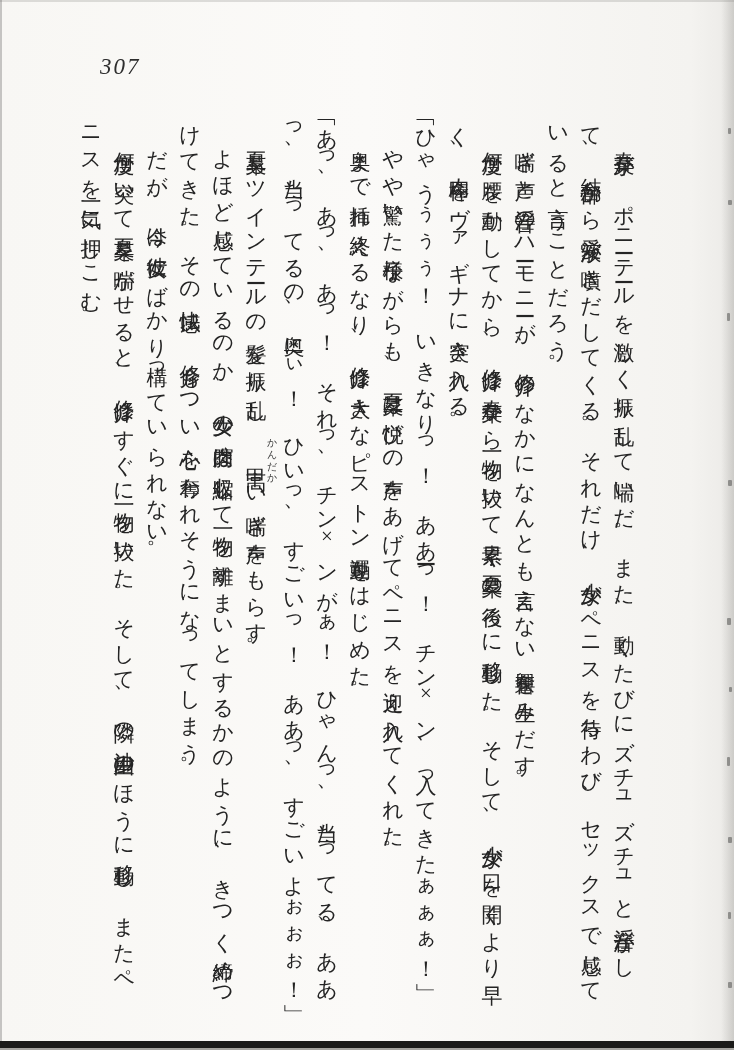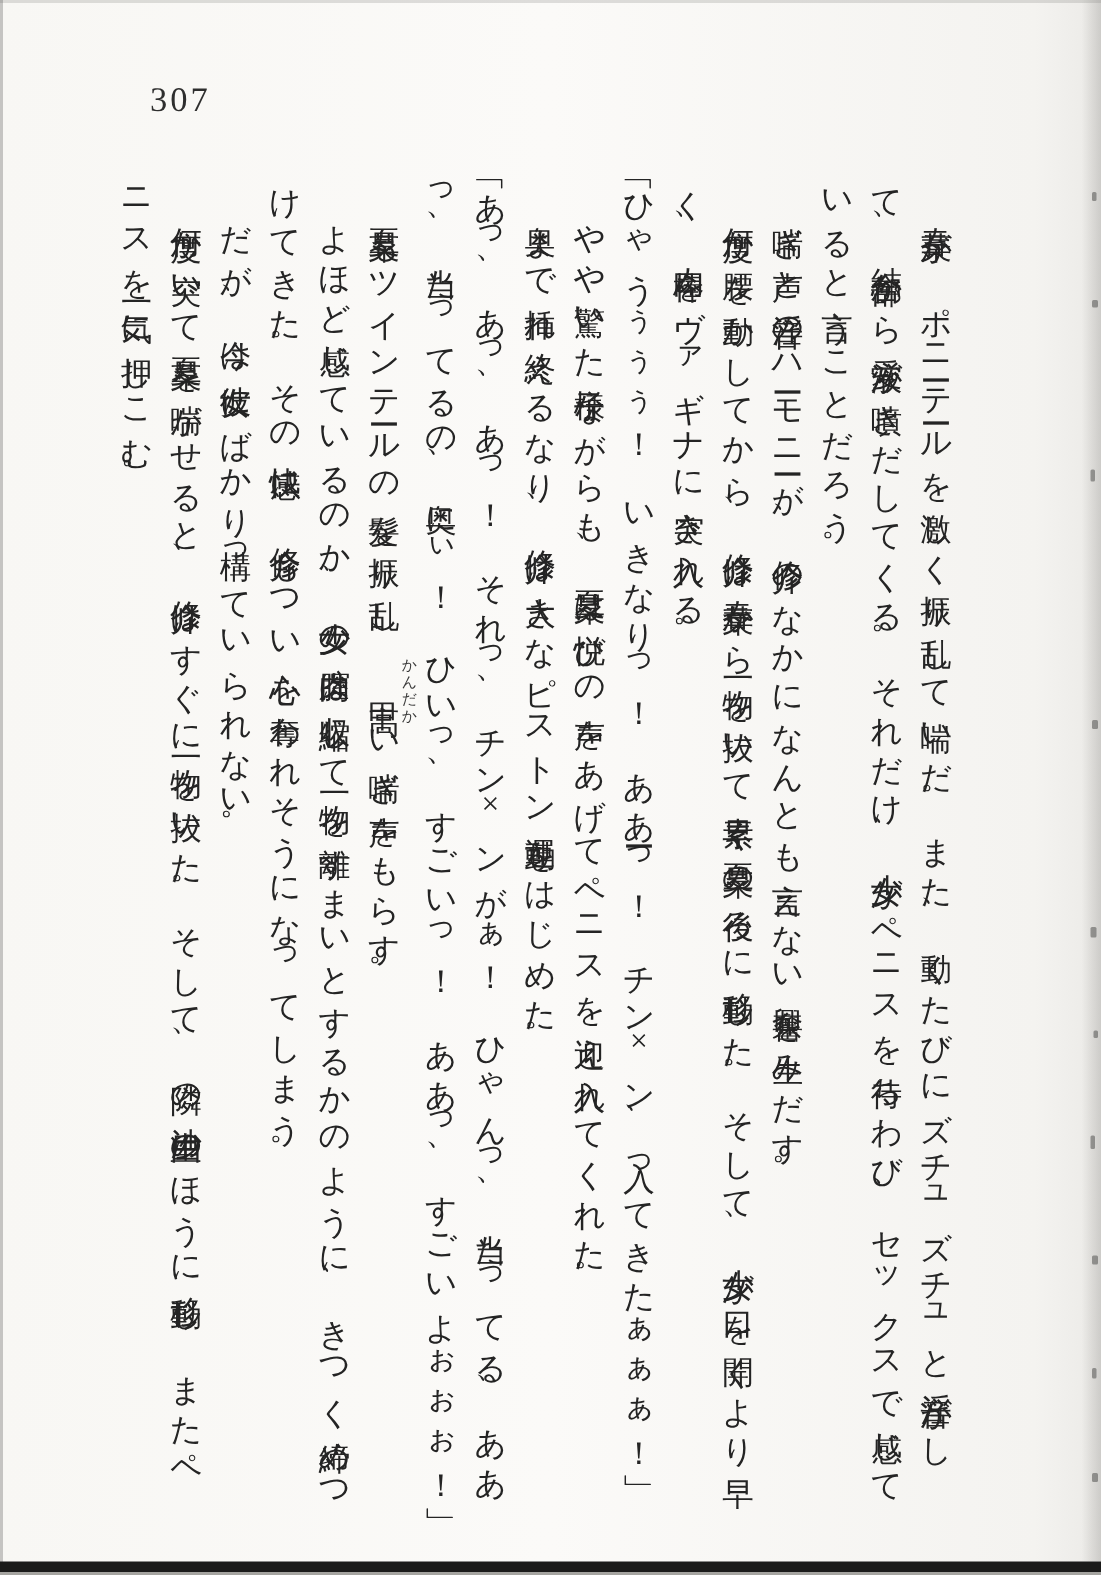--- a/index.html
+++ b/index.html
@@ -8,21 +8,21 @@
     position: relative; overflow: hidden;
     background: #f3f2ef;
     font-family: "Liberation Serif", "DejaVu Serif", serif;
   }
   .page {
     position: absolute; inset: 0;
     background: linear-gradient(90deg, #f8f7f4 0%, #fbfaf8 50%, #f4f3f0 94%, #ebeae7 100%);
   }
   .page-number {
     position: absolute; left: 100px; top: 54px;
-    font-size: 23px; 
+    font-size: 23px; font-style: italic;
     letter-spacing: 2px; color: #2e2e2e;
   }
   .text-block {
     position: absolute; top: 112px; right: 94px;
     height: 895px; width: 561px;
     writing-mode: vertical-rl;
     text-orientation: mixed;
     font-size: 21px; line-height: 33px;
     letter-spacing: 2.4px;
     color: #242424;

